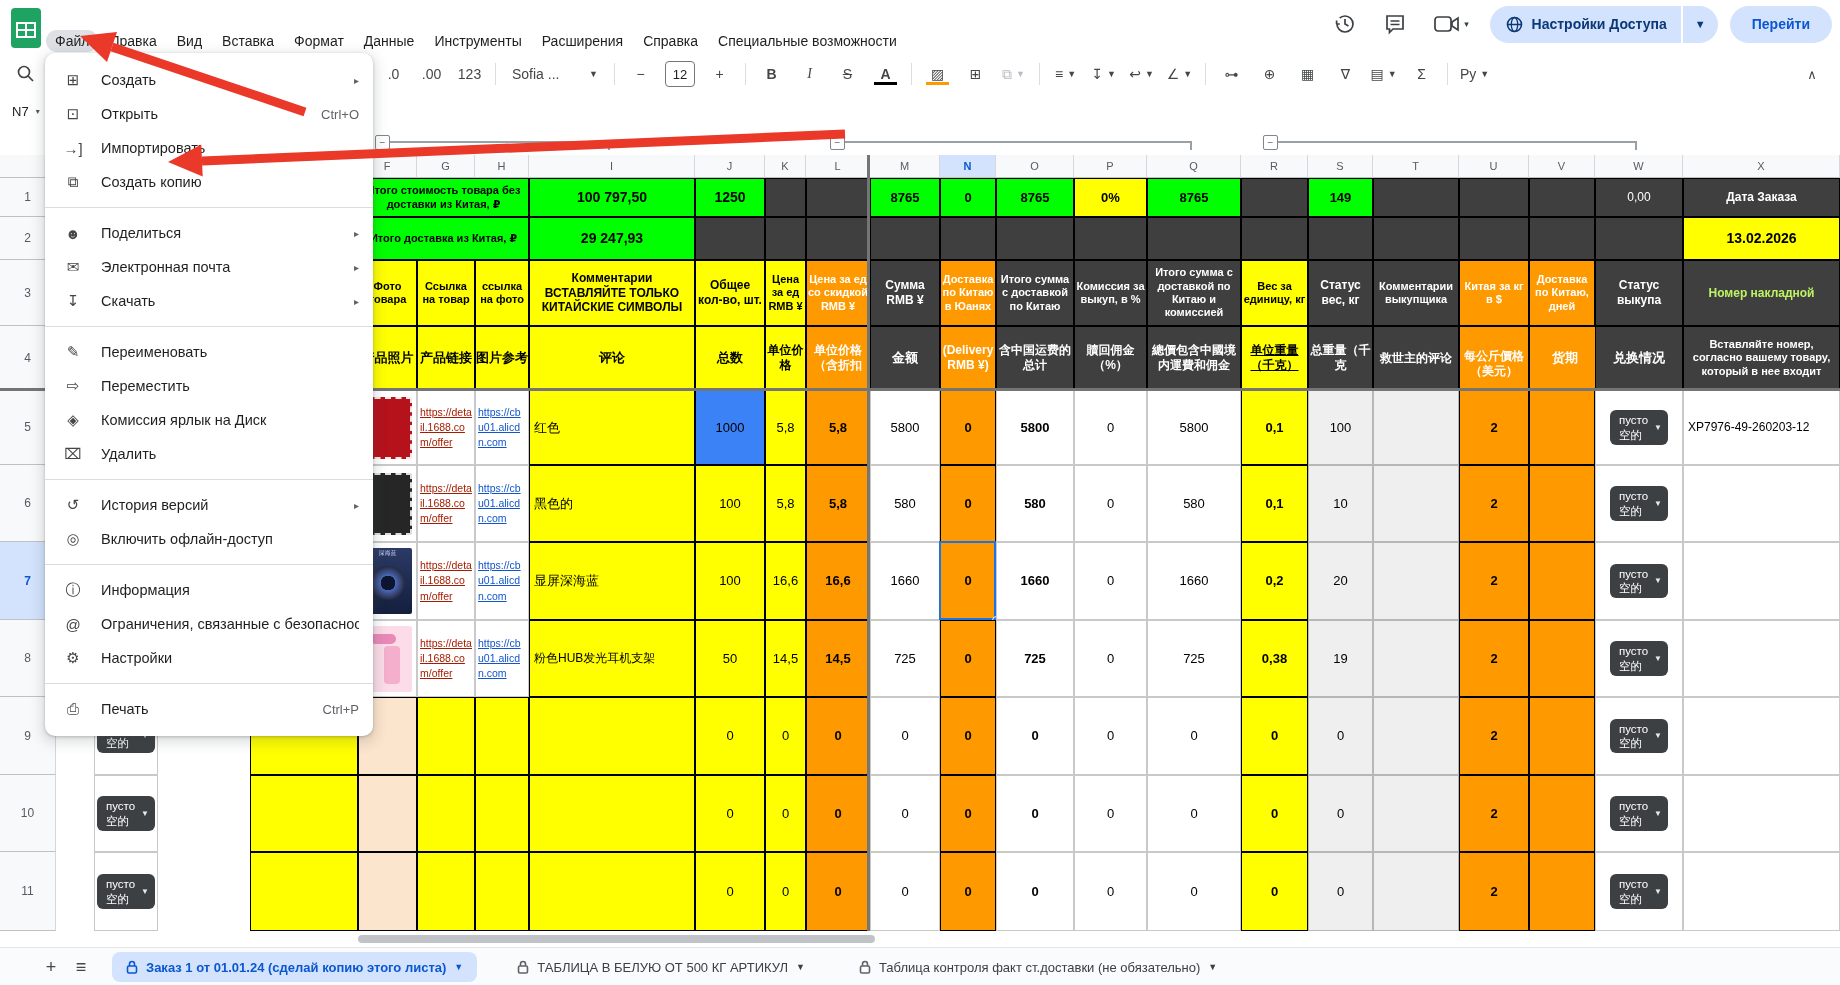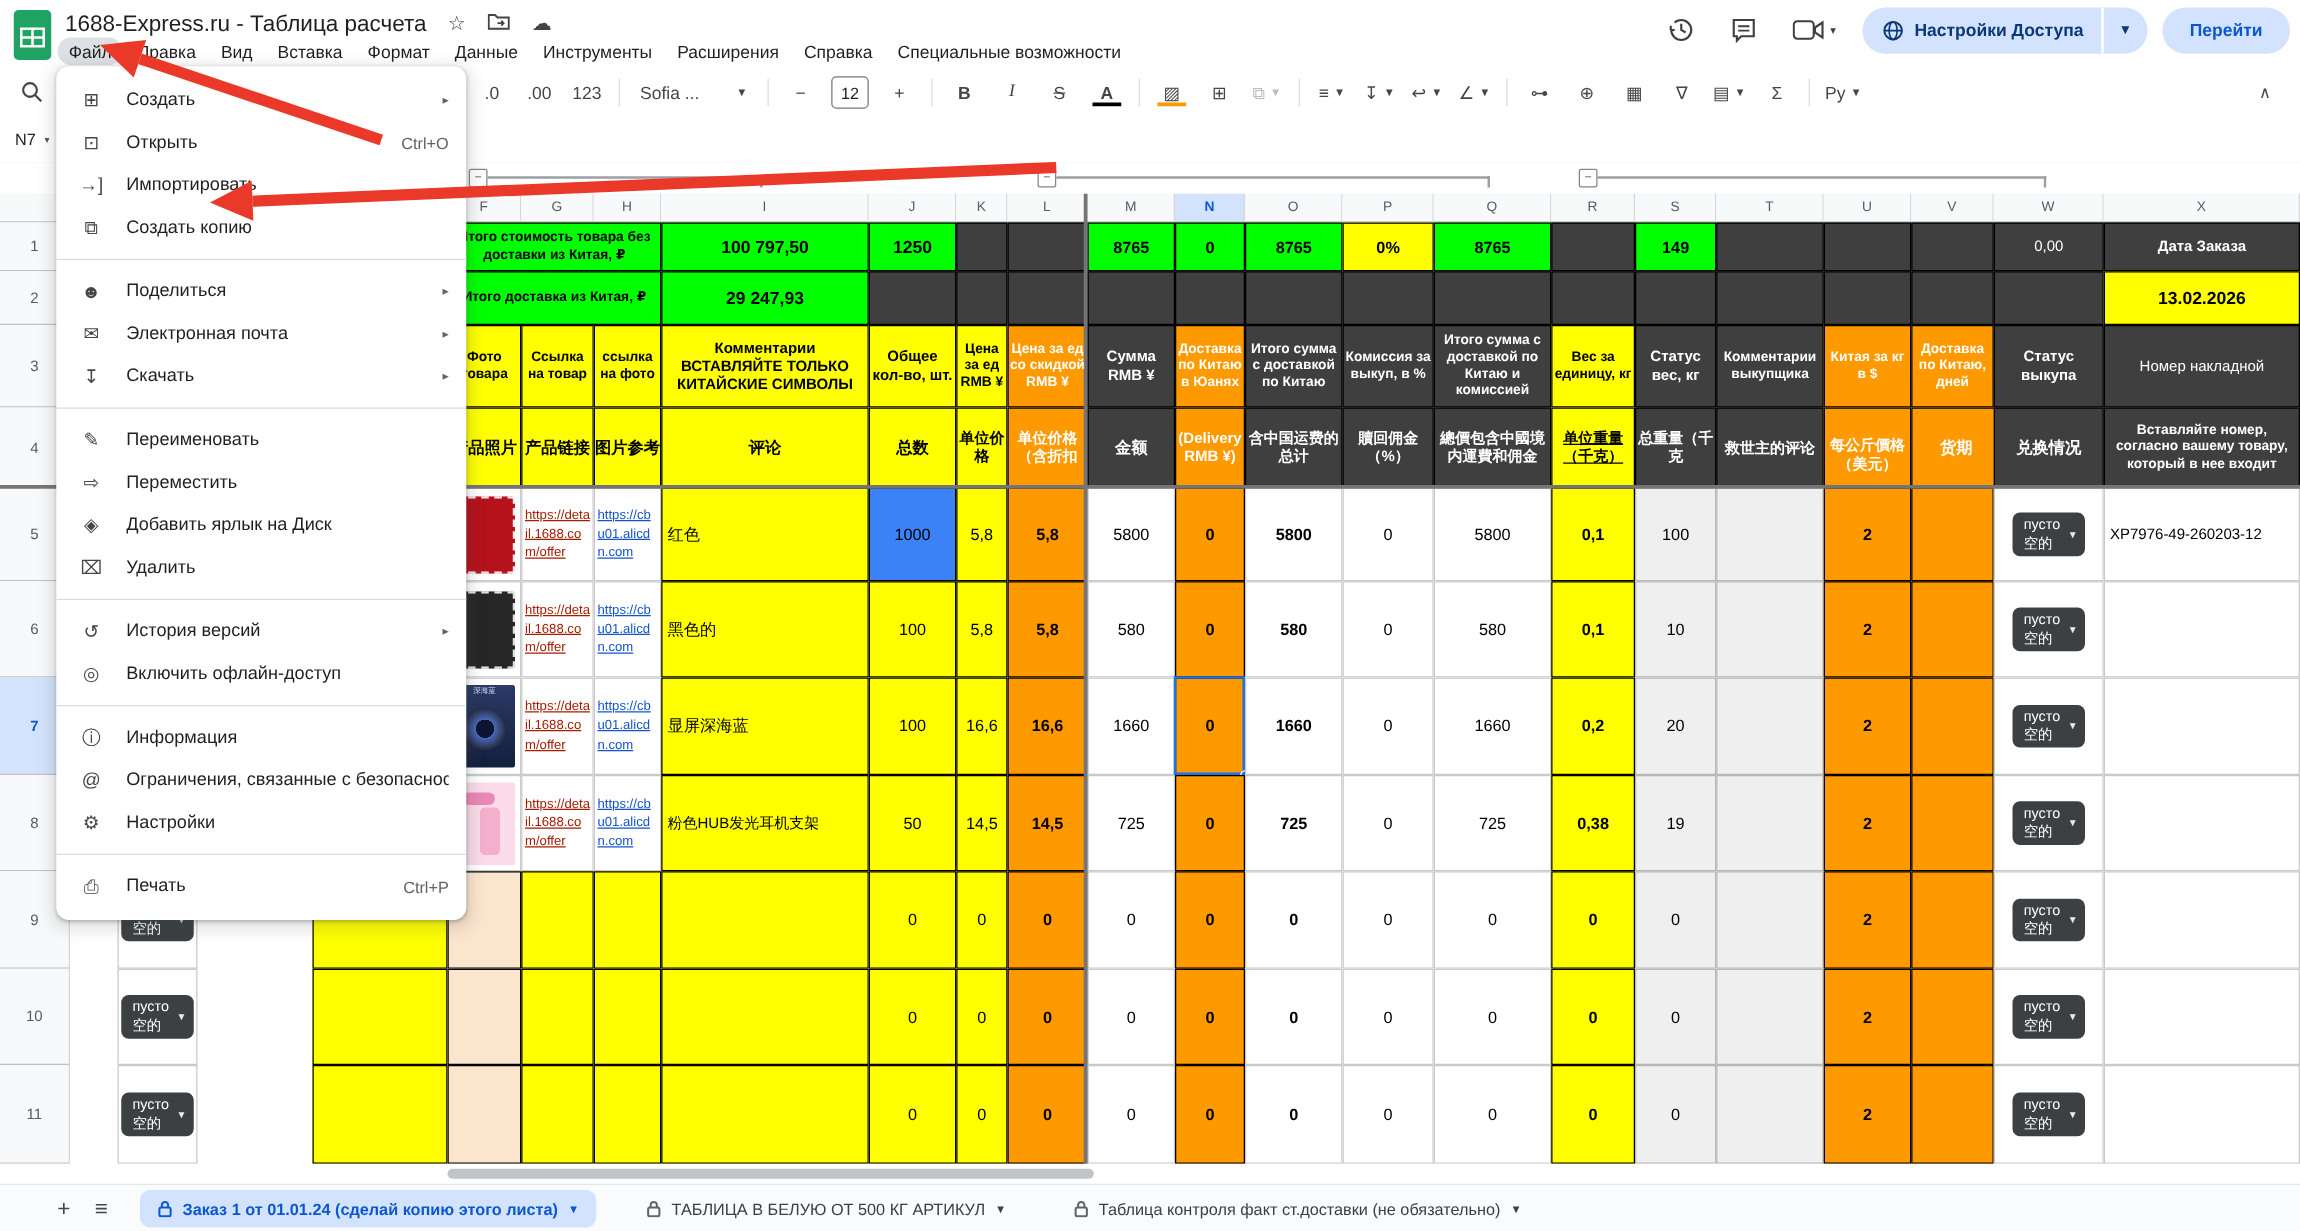--- a/index.html
+++ b/index.html
@@ -102,31 +102,20 @@
 
 <div id="app">
 
   <div id="chrome">
     <svg id="sheets-logo" viewBox="0 0 32 42">
       <rect x="1" y="1" width="30" height="40" rx="4" fill="#1ea362"></rect>
       <rect x="7" y="16" width="18" height="14" fill="none" stroke="#fff" stroke-width="2"></rect>
       <line x1="7" y1="23" x2="25" y2="23" stroke="#fff" stroke-width="2"></line>
       <line x1="16" y1="16" x2="16" y2="30" stroke="#fff" stroke-width="2"></line>
     </svg>
-    <div id="title-row">
-      <span id="doc-title">1688-Express.ru - Таблица расчета</span>
-      <span class="title-ic">☆</span>
-      <span class="title-ic">
-        <svg width="18" height="14" viewBox="0 0 18 14">
-            <path d="M1 2 h5 l2 2 h9 v9 h-16 z" fill="none" stroke="#444" stroke-width="1.5"></path>
-            <path d="M8 8.5 h5 m-2 -2 l2 2 l-2 2" stroke="#444" stroke-width="1.3" fill="none"></path>
-          </svg>
-      </span>
-      <span class="title-ic">☁</span>
-    </div>
     <div id="menubar">
         <span class="mb-item active">Файл</span>
         <span class="mb-item">Правка</span>
         <span class="mb-item">Вид</span>
         <span class="mb-item">Вставка</span>
         <span class="mb-item">Формат</span>
         <span class="mb-item">Данные</span>
         <span class="mb-item">Инструменты</span>
         <span class="mb-item">Расширения</span>
         <span class="mb-item">Справка</span>
@@ -376,21 +365,21 @@
         <div class="cell" style="left: 940px; top: 130px; width: 56px; height: 66px; background: rgb(255, 153, 0); border: 1px solid rgb(0, 0, 0);"><span style="font-size: 11px; font-weight: bold; color: rgb(255, 255, 255);">Доставка по Китаю в Юанях</span></div>
         <div class="cell" style="left: 996px; top: 130px; width: 78px; height: 66px; background: rgb(63, 63, 63); border: 1px solid rgb(0, 0, 0);"><span style="font-size: 11px; font-weight: bold; color: rgb(255, 255, 255);">Итого сумма с доставкой по Китаю</span></div>
         <div class="cell" style="left: 1074px; top: 130px; width: 73px; height: 66px; background: rgb(63, 63, 63); border: 1px solid rgb(0, 0, 0);"><span style="font-size: 11px; font-weight: bold; color: rgb(255, 255, 255);">Комиссия за выкуп, в %</span></div>
         <div class="cell" style="left: 1147px; top: 130px; width: 94px; height: 66px; background: rgb(63, 63, 63); border: 1px solid rgb(0, 0, 0);"><span style="font-size: 11px; font-weight: bold; color: rgb(255, 255, 255);">Итого сумма с доставкой по Китаю и комиссией</span></div>
         <div class="cell" style="left: 1241px; top: 130px; width: 67px; height: 66px; background: rgb(255, 255, 0); border: 1px solid rgb(0, 0, 0);"><span style="font-size: 11px; font-weight: bold; color: rgb(0, 0, 0);">Вес за единицу, кг</span></div>
         <div class="cell" style="left: 1308px; top: 130px; width: 65px; height: 66px; background: rgb(63, 63, 63); border: 1px solid rgb(0, 0, 0);"><span style="font-size: 12px; font-weight: bold; color: rgb(255, 255, 255);">Статус вес, кг</span></div>
         <div class="cell" style="left: 1373px; top: 130px; width: 86px; height: 66px; background: rgb(63, 63, 63); border: 1px solid rgb(0, 0, 0);"><span style="font-size: 11px; font-weight: bold; color: rgb(255, 255, 255);">Комментарии выкупщика</span></div>
         <div class="cell" style="left: 1459px; top: 130px; width: 70px; height: 66px; background: rgb(255, 153, 0); border: 1px solid rgb(0, 0, 0);"><span style="font-size: 11px; font-weight: bold; color: rgb(255, 255, 255);">Китая за кг в $</span></div>
         <div class="cell" style="left: 1529px; top: 130px; width: 66px; height: 66px; background: rgb(255, 153, 0); border: 1px solid rgb(0, 0, 0);"><span style="font-size: 11px; font-weight: bold; color: rgb(255, 255, 255);">Доставка по Китаю, дней</span></div>
         <div class="cell" style="left: 1595px; top: 130px; width: 88px; height: 66px; background: rgb(63, 63, 63); border: 1px solid rgb(0, 0, 0);"><span style="font-size: 12px; font-weight: bold; color: rgb(255, 255, 255);">Статус выкупа</span></div>
-        <div class="cell" style="left: 1683px; top: 130px; width: 157px; height: 66px; background: rgb(63, 63, 63); border: 1px solid rgb(0, 0, 0);"><span style="font-size: 12px; font-weight: normal; color: #ffffff;">Номер накладной</span></div>
+        <div class="cell" style="left: 1683px; top: 130px; width: 157px; height: 66px; background: rgb(63, 63, 63); border: 1px solid rgb(0, 0, 0);"><span style="font-size: 12px; font-weight: bold; color: #bef264;">Номер накладной</span></div>
         <div class="cell" style="left: 358px; top: 196px; width: 59px; height: 64px; background: rgb(255, 255, 0); border: 1px solid rgb(0, 0, 0);"><span style="font-size: 13px; font-weight: bold; color: rgb(0, 0, 0);">产品照片</span></div>
         <div class="cell" style="left: 417px; top: 196px; width: 58px; height: 64px; background: rgb(255, 255, 0); border: 1px solid rgb(0, 0, 0);"><span style="font-size: 13px; font-weight: bold; color: rgb(0, 0, 0);">产品链接</span></div>
         <div class="cell" style="left: 475px; top: 196px; width: 54px; height: 64px; background: rgb(255, 255, 0); border: 1px solid rgb(0, 0, 0);"><span style="font-size: 13px; font-weight: bold; color: rgb(0, 0, 0);">图片参考</span></div>
         <div class="cell" style="left: 529px; top: 196px; width: 166px; height: 64px; background: rgb(255, 255, 0); border: 1px solid rgb(0, 0, 0);"><span style="font-size: 13px; font-weight: bold; color: rgb(0, 0, 0);">评论</span></div>
         <div class="cell" style="left: 695px; top: 196px; width: 70px; height: 64px; background: rgb(255, 255, 0); border: 1px solid rgb(0, 0, 0);"><span style="font-size: 13px; font-weight: bold; color: rgb(0, 0, 0);">总数</span></div>
         <div class="cell" style="left: 765px; top: 196px; width: 41px; height: 64px; background: rgb(255, 255, 0); border: 1px solid rgb(0, 0, 0);"><span style="font-size: 12px; font-weight: bold; color: rgb(0, 0, 0);">单位价格</span></div>
         <div class="cell" style="left: 806px; top: 196px; width: 64px; height: 64px; background: rgb(255, 153, 0); border: 1px solid rgb(0, 0, 0);"><span style="font-size: 12px; font-weight: bold; color: rgb(255, 255, 255);">单位价格（含折扣</span></div>
         <div class="cell" style="left: 870px; top: 196px; width: 70px; height: 64px; background: rgb(63, 63, 63); border: 1px solid rgb(0, 0, 0);"><span style="font-size: 13px; font-weight: bold; color: rgb(255, 255, 255);">金额</span></div>
         <div class="cell" style="left: 940px; top: 196px; width: 56px; height: 64px; background: rgb(255, 153, 0); border: 1px solid rgb(0, 0, 0);"><span style="font-size: 12px; font-weight: bold; color: rgb(255, 255, 255);">(Delivery RMB ¥)</span></div>
         <div class="cell" style="left: 996px; top: 196px; width: 78px; height: 64px; background: rgb(63, 63, 63); border: 1px solid rgb(0, 0, 0);"><span style="font-size: 12px; font-weight: bold; color: rgb(255, 255, 255);">含中国运费的总计</span></div>
@@ -633,21 +622,21 @@
       <div class="fm-item">
         <span class="ic">✎</span>
         <span class="lb">Переименовать</span>
       </div>
       <div class="fm-item">
         <span class="ic">⇨</span>
         <span class="lb">Переместить</span>
       </div>
       <div class="fm-item">
         <span class="ic">◈</span>
-        <span class="lb">Добавить ярлык на Диск</span>
+        <span class="lb">Комиссия ярлык на Диск</span>
       </div>
       <div class="fm-item">
         <span class="ic">⌧</span>
         <span class="lb">Удалить</span>
       </div>
       <div class="fm-div"></div>
       <div class="fm-item">
         <span class="ic">↺</span>
         <span class="lb">История версий</span>
         <span class="sub">▸</span>

